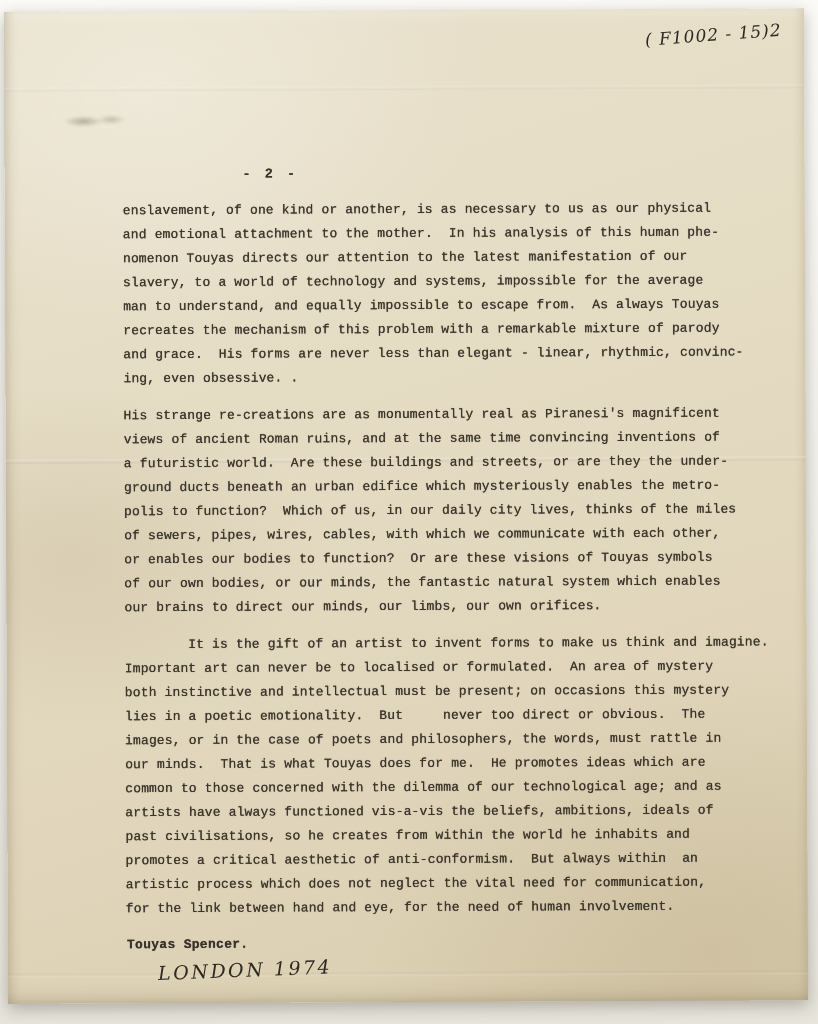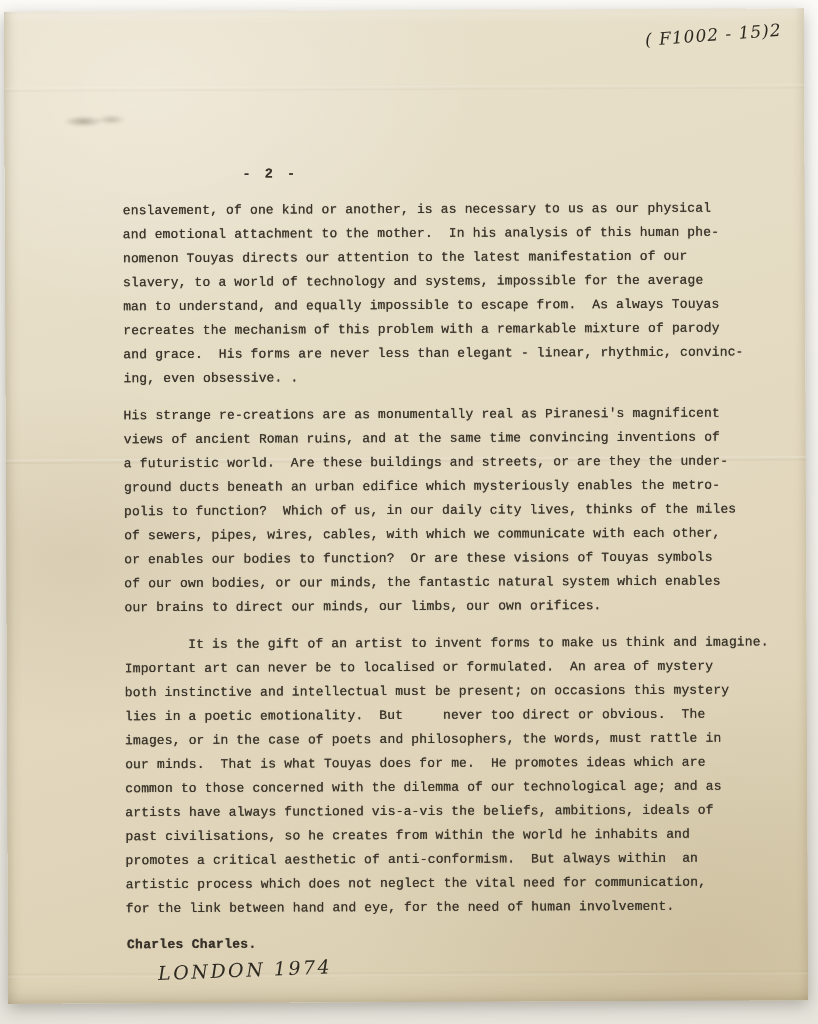--- a/index.html
+++ b/index.html
@@ -170,18 +170,18 @@
 images, or in the case of poets and philosophers, the words, must rattle in
 our minds.  That is what Touyas does for me.  He promotes ideas which are
 common to those concerned with the dilemma of our technological age; and as
 artists have always functioned vis-a-vis the beliefs, ambitions, ideals of
 past civilisations, so he creates from within the world he inhabits and
 promotes a critical aesthetic of anti-conformism.  But always within  an
 artistic process which does not neglect the vital need for communication,
 for the link between hand and eye, for the need of human involvement.</p>
     </div>
 
-    <div class="signature">Charles Charles.</div>
+    <div class="signature">Touyas Spencer.</div>
 
     <div class="hand-date">LONDON 1974</div>
 
   </div>
 </div>
 
 </body></html>

